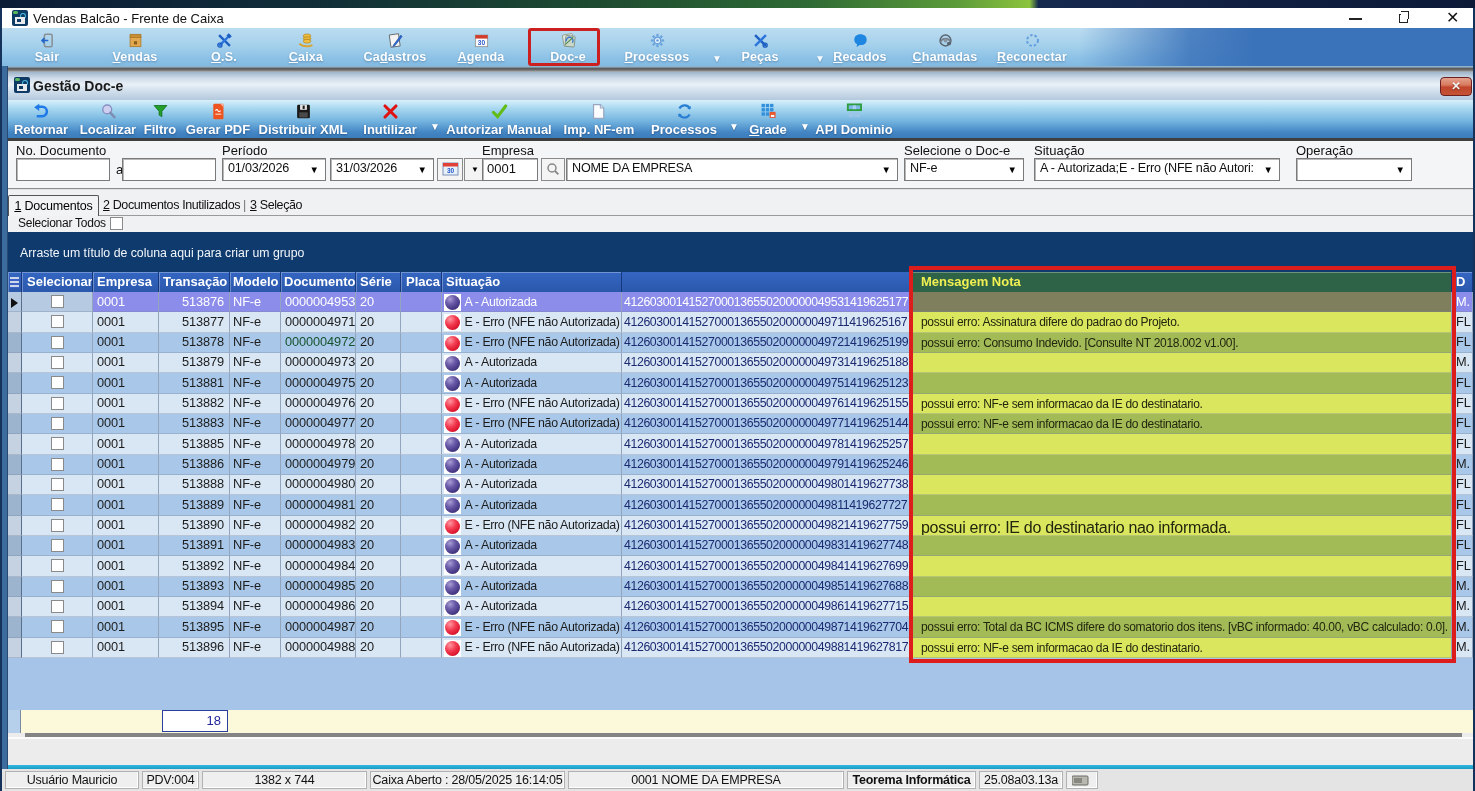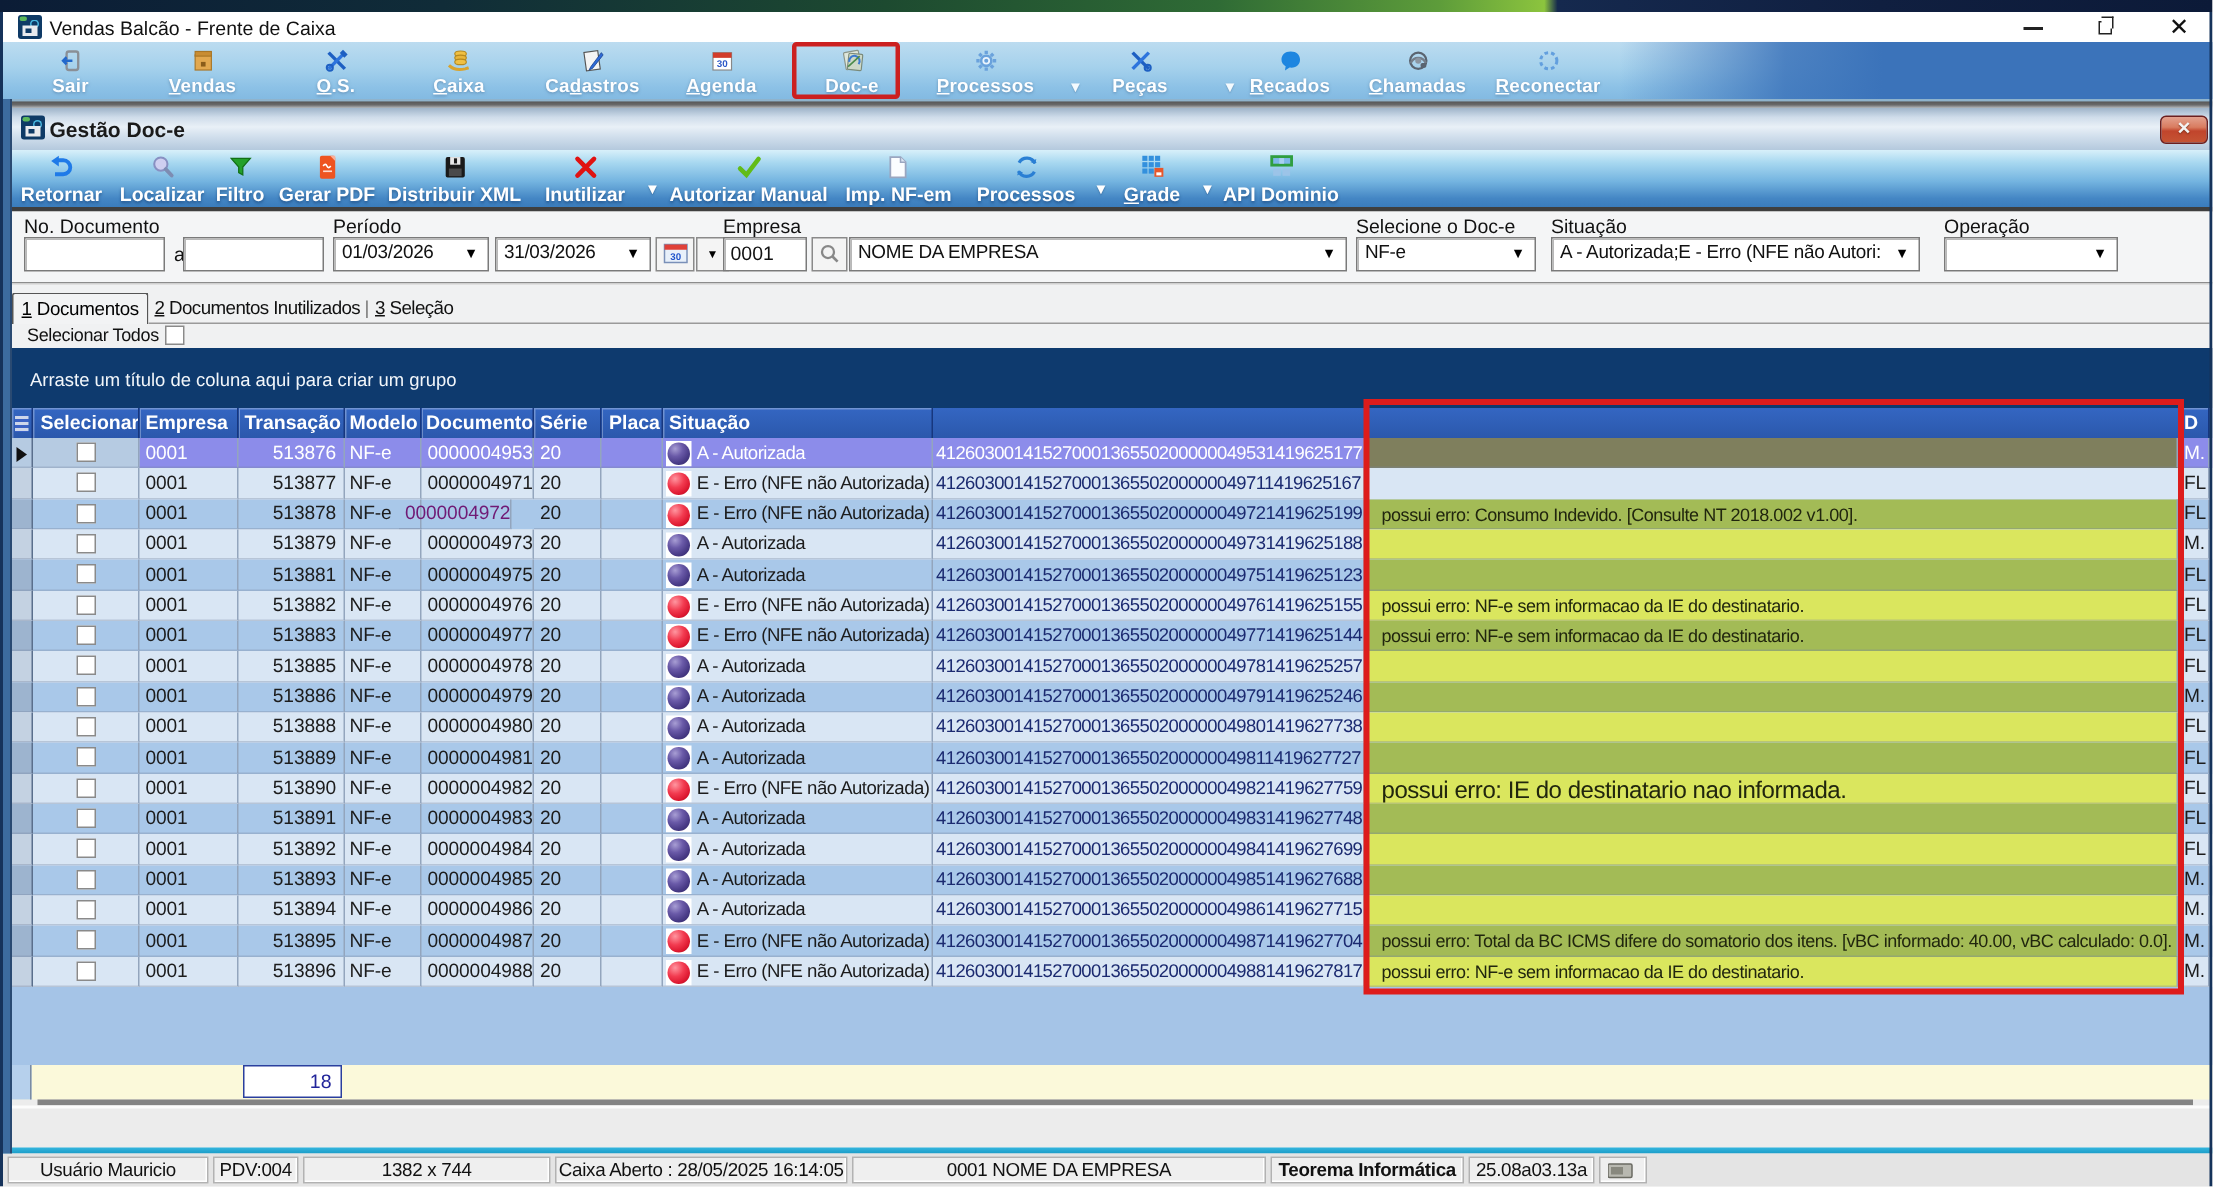--- a/index.html
+++ b/index.html
@@ -387,20 +387,21 @@
   <div class="abs" id="ghdr">
       <div class="hc" style="left:8px;width:14px;padding-left:2px"><span class="hlines"></span></div>
       <div class="hc " style="left:22px;width:71px;padding-left:5px">Selecionar</div>
       <div class="hc " style="left:93px;width:66px;padding-left:4px">Empresa</div>
       <div class="hc " style="left:159px;width:71px;padding-left:4px">Transação</div>
       <div class="hc " style="left:230px;width:51px;padding-left:3px">Modelo</div>
       <div class="hc " style="left:281px;width:75px;padding-left:3px">Documento</div>
       <div class="hc " style="left:356px;width:45px;padding-left:4px">Série</div>
       <div class="hc " style="left:401px;width:41px;padding-left:5px">Placa</div>
       <div class="hc " style="left:442px;width:180px;padding-left:4px">Situação</div>
+      <div class="hc" style="left:910px;width:542px;padding-left:11px;background:#2e6347;color:#f0f052">Mensagem Nota</div>
       <div class="hc " style="left:1452px;width:21px;padding-left:4px">D</div>
     </div>
   <div class="rw" style="top:292.00px;height:20.33px;background:#8c8cea">
       <div class="c" style="left:8px;width:14px;background:#b6cbe2;border-right:1px solid #5a6f8c"><span class="arr"></span></div>
       <div class="c ctr" style="left:22px;width:71px;background:#b6cbe2"><span class="cb"></span></div>
       <div class="c" style="left:93px;width:66px;color:#ffffff;padding-left:4px">0001</div>
       <div class="c rt" style="left:159px;width:71px;color:#ffffff;padding-right:5px">513876</div>
       <div class="c" style="left:230px;width:51px;color:#ffffff;padding-left:3px">NF-e</div>
       <div class="c" style="left:281px;width:75px;color:#ffffff;padding-left:4px">0000004953</div>
       <div class="c" style="left:356px;width:45px;color:#ffffff;padding-left:4px">20</div>
@@ -414,29 +415,30 @@
       <div class="c" style="left:8px;width:14px;background:#c4d2e2;border-right:1px solid #5a6f8c"></div>
       <div class="c ctr" style="left:22px;width:71px"><span class="cb"></span></div>
       <div class="c" style="left:93px;width:66px;color:#1c1c1c;padding-left:4px">0001</div>
       <div class="c rt" style="left:159px;width:71px;color:#1c1c1c;padding-right:5px">513877</div>
       <div class="c" style="left:230px;width:51px;color:#1c1c1c;padding-left:3px">NF-e</div>
       <div class="c" style="left:281px;width:75px;color:#1c1c1c;padding-left:4px">0000004971</div>
       <div class="c" style="left:356px;width:45px;color:#1c1c1c;padding-left:4px">20</div>
       <div class="c" style="left:401px;width:41px"></div>
       <div class="c" style="left:442px;width:180px;color:#1c1c1c"><span class="icb"><span class="ballE"></span></span><span style="padding-left:4px;font-size:12.4px;letter-spacing:-0.35px">E - Erro (NFE não Autorizada)</span></div>
       <div class="c ch" style="left:622px;width:288px;color:#1b2a70">41260300141527000136550200000049711419625167</div>
+      <div class="c" style="left:910px;width:542px;background:#dae65e;color:#21260e;padding-left:11px;font-size:12px;letter-spacing:-0.3px;padding-top:3px">possui erro: Assinatura difere do padrao do Projeto.</div>
       <div class="c" style="left:1452px;width:21px;color:#1c1c1c;padding-left:4px">FL</div>
     </div>
 <div class="rw" style="top:332.66px;height:20.33px;background:#a9c8e9">
       <div class="c" style="left:8px;width:14px;background:#9db4cf;border-right:1px solid #5a6f8c"></div>
       <div class="c ctr" style="left:22px;width:71px"><span class="cb"></span></div>
       <div class="c" style="left:93px;width:66px;color:#1c1c1c;padding-left:4px">0001</div>
       <div class="c rt" style="left:159px;width:71px;color:#1c1c1c;padding-right:5px">513878</div>
       <div class="c" style="left:230px;width:51px;color:#1c1c1c;padding-left:3px">NF-e</div>
-      <div class="c" style="left:266px;width:75px;color:#701a75;padding-left:4px">0000004972</div>
+      <div class="c" style="left:281px;width:75px;color:#14532d;padding-left:4px">0000004972</div>
       <div class="c" style="left:356px;width:45px;color:#1c1c1c;padding-left:4px">20</div>
       <div class="c" style="left:401px;width:41px"></div>
       <div class="c" style="left:442px;width:180px;color:#1c1c1c"><span class="icb"><span class="ballE"></span></span><span style="padding-left:4px;font-size:12.4px;letter-spacing:-0.35px">E - Erro (NFE não Autorizada)</span></div>
       <div class="c ch" style="left:622px;width:288px;color:#1b2a70">41260300141527000136550200000049721419625199</div>
       <div class="c" style="left:910px;width:542px;background:#a3bb56;color:#21260e;padding-left:11px;font-size:12px;letter-spacing:-0.3px;padding-top:3px">possui erro: Consumo Indevido. [Consulte NT 2018.002 v1.00].</div>
       <div class="c" style="left:1452px;width:21px;color:#1c1c1c;padding-left:4px">FL</div>
     </div>
 <div class="rw" style="top:352.99px;height:20.33px;background:#d9e6f4">
       <div class="c" style="left:8px;width:14px;background:#c4d2e2;border-right:1px solid #5a6f8c"></div>
       <div class="c ctr" style="left:22px;width:71px"><span class="cb"></span></div>

